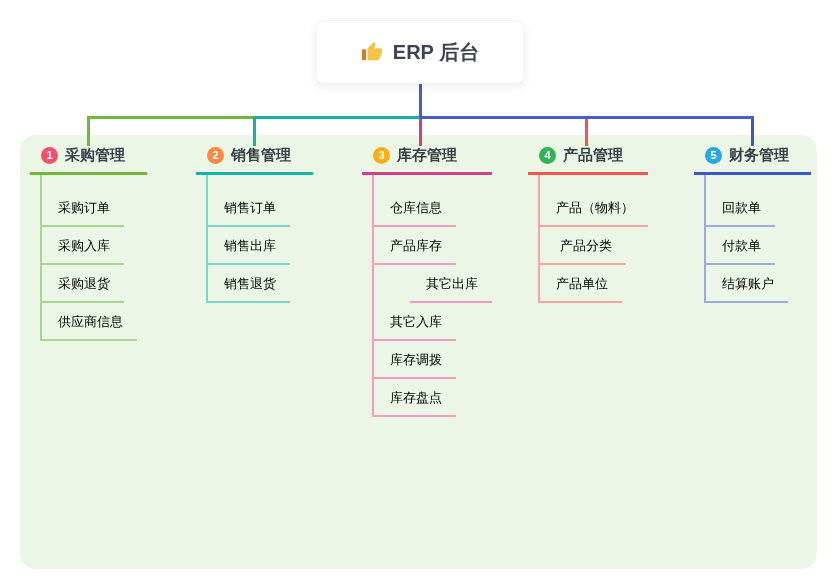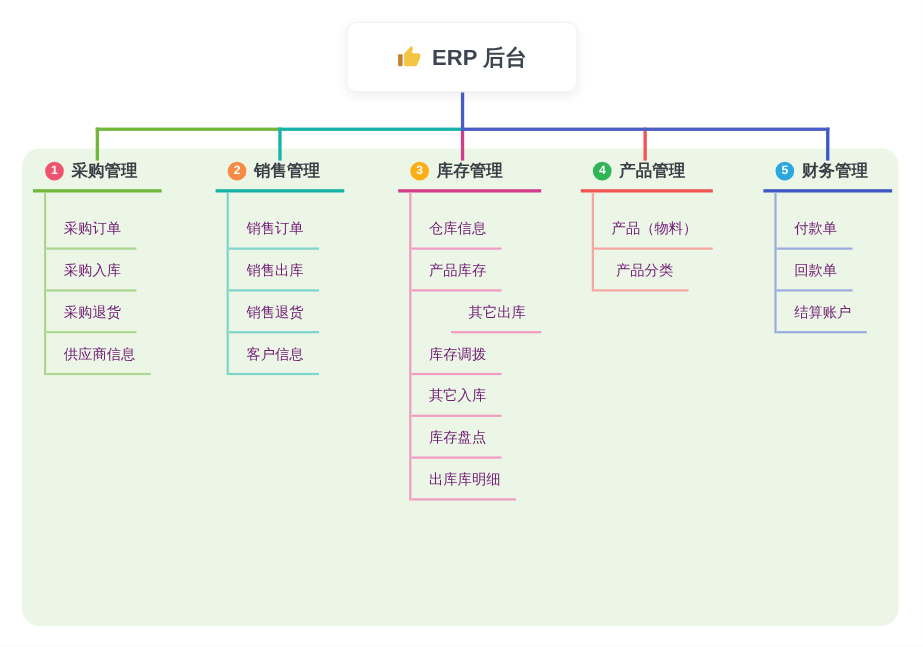--- a/index.html
+++ b/index.html
@@ -36,21 +36,21 @@
   .badge{
     width:17px;height:17px;border-radius:50%;flex:0 0 17px;
     display:flex;align-items:center;justify-content:center;
     color:#fff;font-size:11px;font-weight:700;line-height:1;
   }
   .items{list-style:none;margin:0 0 0 10px;padding:0;border-left:2px solid #ccc;}
   .items li{height:38px;display:flex;align-items:flex-end;}
   .items li:first-child{height:52px;}
   .item-node{
     display:inline-block;border-bottom:2px solid #ccc;
-    padding:0 14px 8px 16px;font-size:13px;color:#701a75;white-space:nowrap;
+    padding:0 14px 8px 16px;font-size:13px;color:#000000;white-space:nowrap;
   }
 </style>
 </head>
 <body>
 
 <div class="panel" style="background: rgb(236, 246, 230);"></div>
 
 <div id="connectors">
     <div class="cline" style="left: 86.75px; top: 115.5px; width: 3.5px; height: 30.5px; background: rgb(114, 183, 60);"></div>
     <div class="cline" style="left: 252.75px; top: 115.5px; width: 3.5px; height: 30.5px; background: rgb(22, 178, 168);"></div>
@@ -103,81 +103,78 @@
     <ul class="items" style="border-left-color: rgb(126, 213, 203); text-align: center;">
         <li>
           <span class="item-node" style="border-bottom-color: rgb(126, 213, 203);">销售订单</span>
         </li>
         <li>
           <span class="item-node" style="border-bottom-color: rgb(126, 213, 203);">销售出库</span>
         </li>
         <li>
           <span class="item-node" style="border-bottom-color: rgb(126, 213, 203);">销售退货</span>
         </li>
-        <li>
-          <span class="item-node" style="border-bottom-color: rgb(126, 213, 203);">客户信息</span>
-        </li>
       </ul>
   </div>
 
   <div class="branch" style="left: 362px;">
     <div class="branch-title" style="border-bottom-color: rgb(210, 60, 136);">
       <span class="badge" style="background: rgb(252, 174, 23);">3</span>
       <span class="branch-label">库存管理</span>
     </div>
     <ul class="items" style="border-left-color: rgb(242, 156, 195); text-align: right;">
         <li>
           <span class="item-node" style="border-bottom-color: rgb(242, 156, 195);">仓库信息</span>
         </li>
         <li>
           <span class="item-node" style="border-bottom-color: rgb(242, 156, 195);">产品库存</span>
         </li>
         <li>
           <span class="item-node" style="border-bottom-color: rgb(242, 156, 195); margin-left: 36px;">其它出库</span>
         </li>
         <li>
+          <span class="item-node" style="border-bottom-color: rgb(242, 156, 195);">其它入库</span>
+        </li>
+        <li>
           <span class="item-node" style="border-bottom-color: rgb(242, 156, 195);">库存调拨</span>
         </li>
         <li>
-          <span class="item-node" style="border-bottom-color: rgb(242, 156, 195);">其它入库</span>
-        </li>
-        <li>
           <span class="item-node" style="border-bottom-color: rgb(242, 156, 195);">库存盘点</span>
-        </li>
-        <li>
-          <span class="item-node" style="border-bottom-color: rgb(242, 156, 195);">出库库明细</span>
         </li>
       </ul>
   </div>
 
   <div class="branch" style="left: 528px;">
     <div class="branch-title" style="border-bottom-color: rgb(242, 83, 83);">
       <span class="badge" style="background: rgb(47, 180, 86);">4</span>
       <span class="branch-label">产品管理</span>
     </div>
     <ul class="items" style="border-left-color: rgb(247, 166, 161);">
         <li>
           <span class="item-node" style="border-bottom-color: rgb(247, 166, 161);">产品（物料）</span>
         </li>
         <li>
           <span class="item-node" style="border-bottom-color: rgb(247, 166, 161); padding-left: 20px;">产品分类</span>
         </li>
+        <li>
+          <span class="item-node" style="border-bottom-color: rgb(247, 166, 161);">产品单位</span>
+        </li>
       </ul>
   </div>
 
   <div class="branch" style="left: 694px;">
     <div class="branch-title" style="border-bottom-color: rgb(62, 87, 198);">
       <span class="badge" style="background: rgb(43, 167, 224);">5</span>
       <span class="branch-label">财务管理</span>
     </div>
     <ul class="items" style="border-left-color: rgb(155, 171, 222);">
         <li>
-          <span class="item-node" style="border-bottom-color: rgb(155, 171, 222);">付款单</span>
+          <span class="item-node" style="border-bottom-color: rgb(155, 171, 222);">回款单</span>
         </li>
         <li>
-          <span class="item-node" style="border-bottom-color: rgb(155, 171, 222);">回款单</span>
+          <span class="item-node" style="border-bottom-color: rgb(155, 171, 222);">付款单</span>
         </li>
         <li>
           <span class="item-node" style="border-bottom-color: rgb(155, 171, 222);">结算账户</span>
         </li>
       </ul>
   </div>
 </div>
 
 </body></html>

